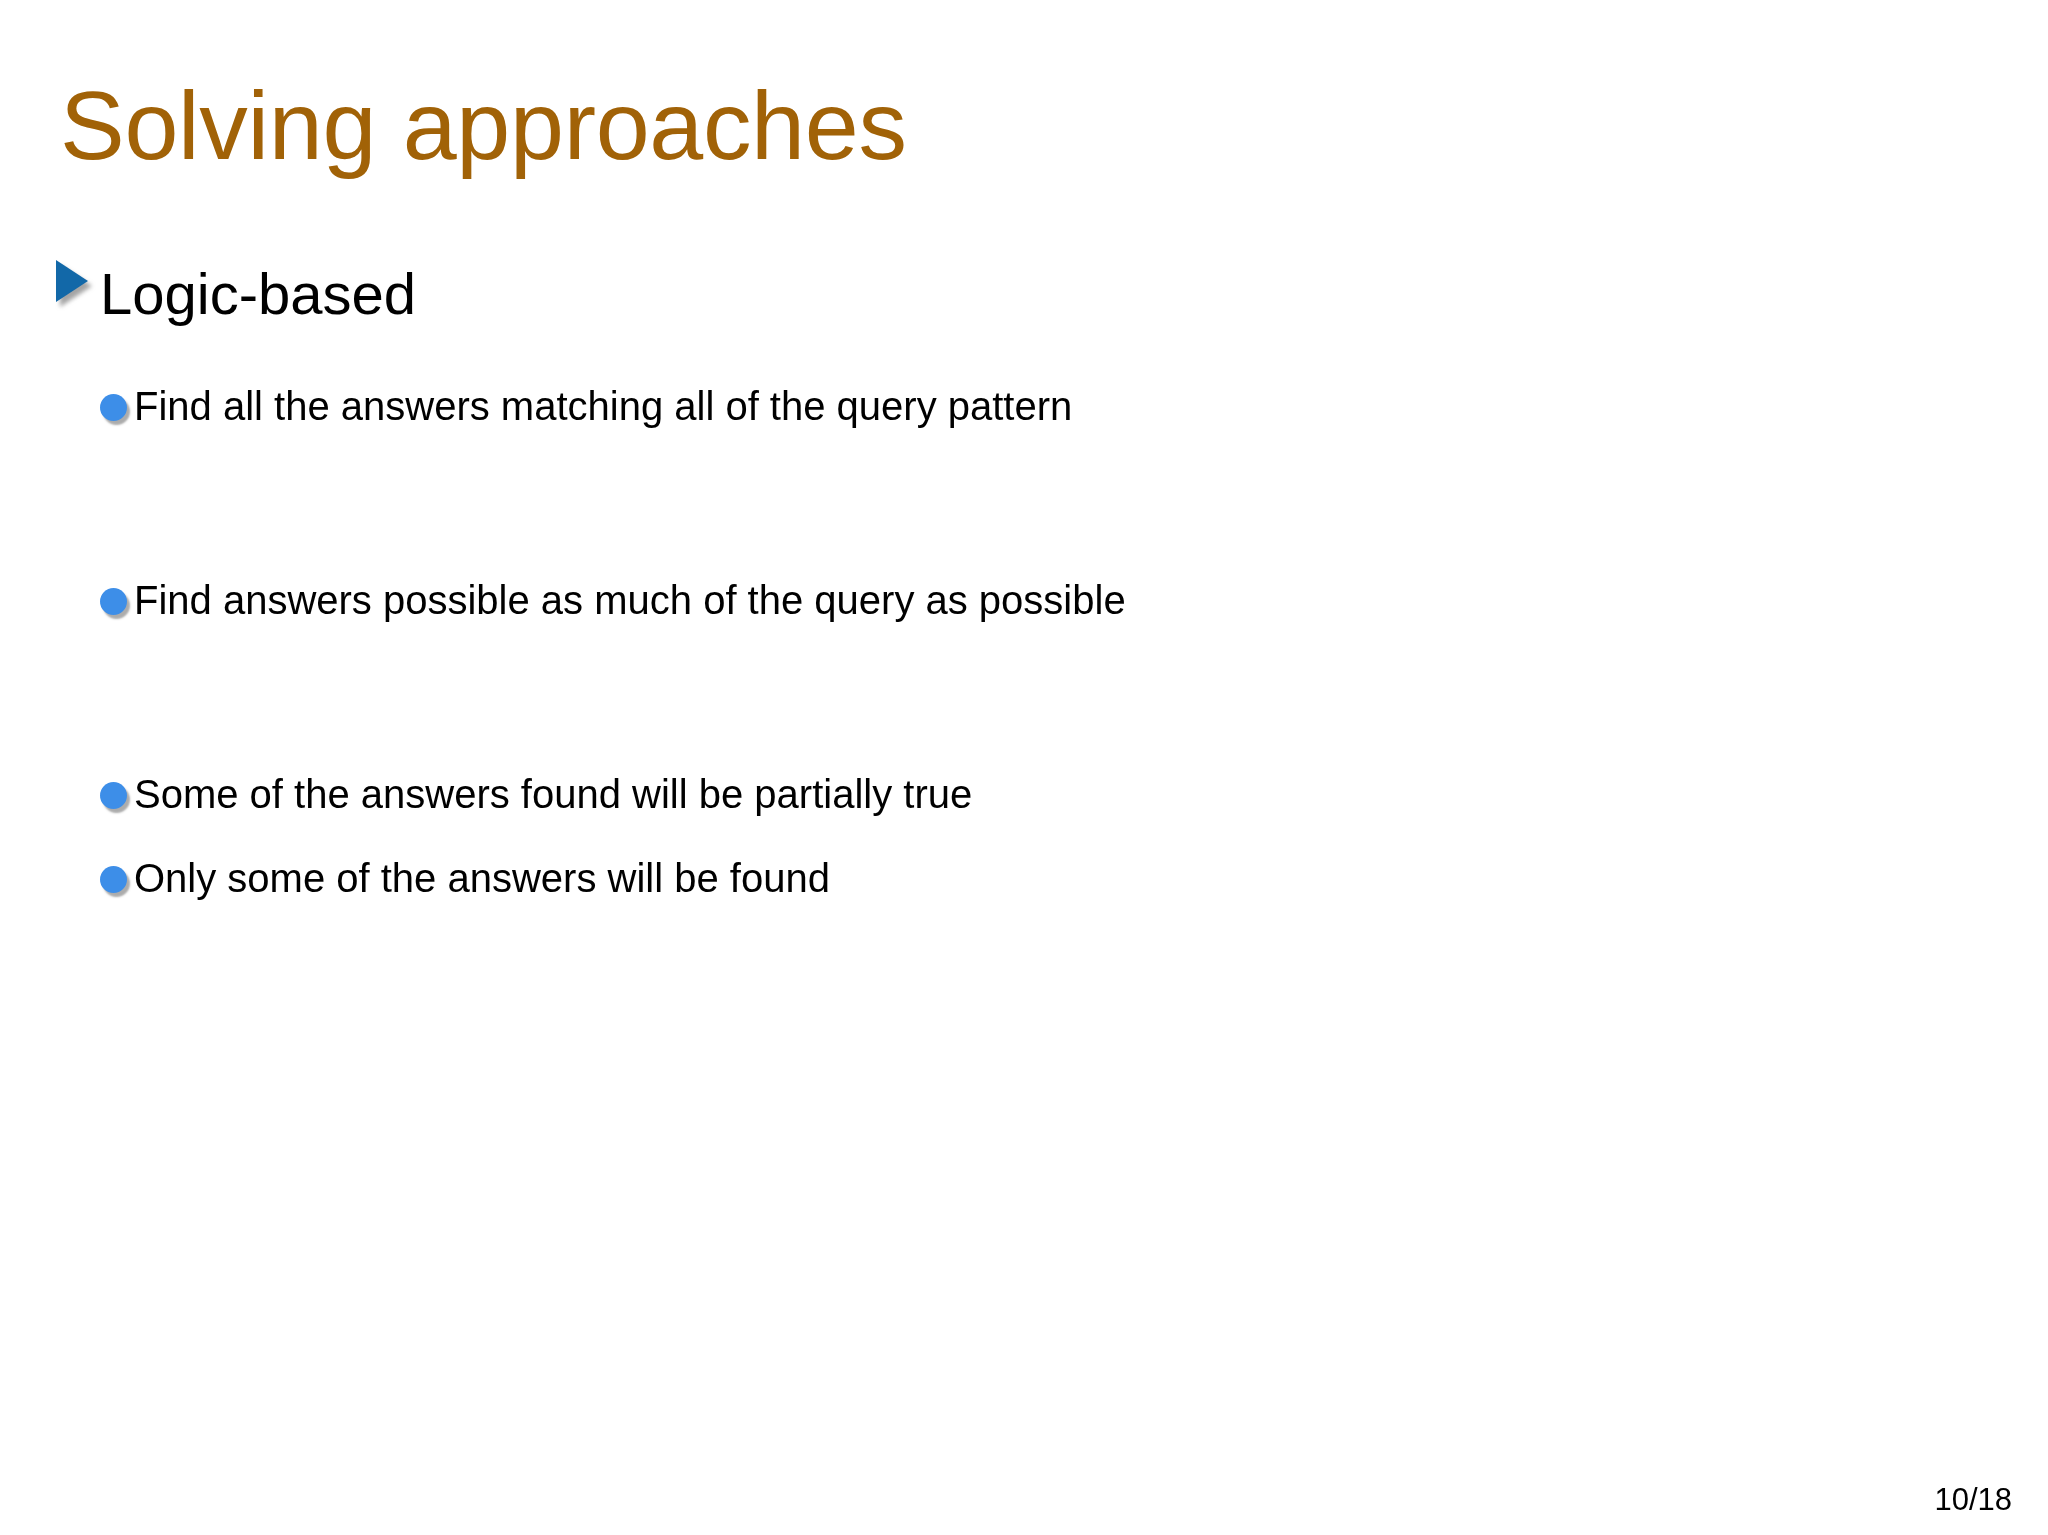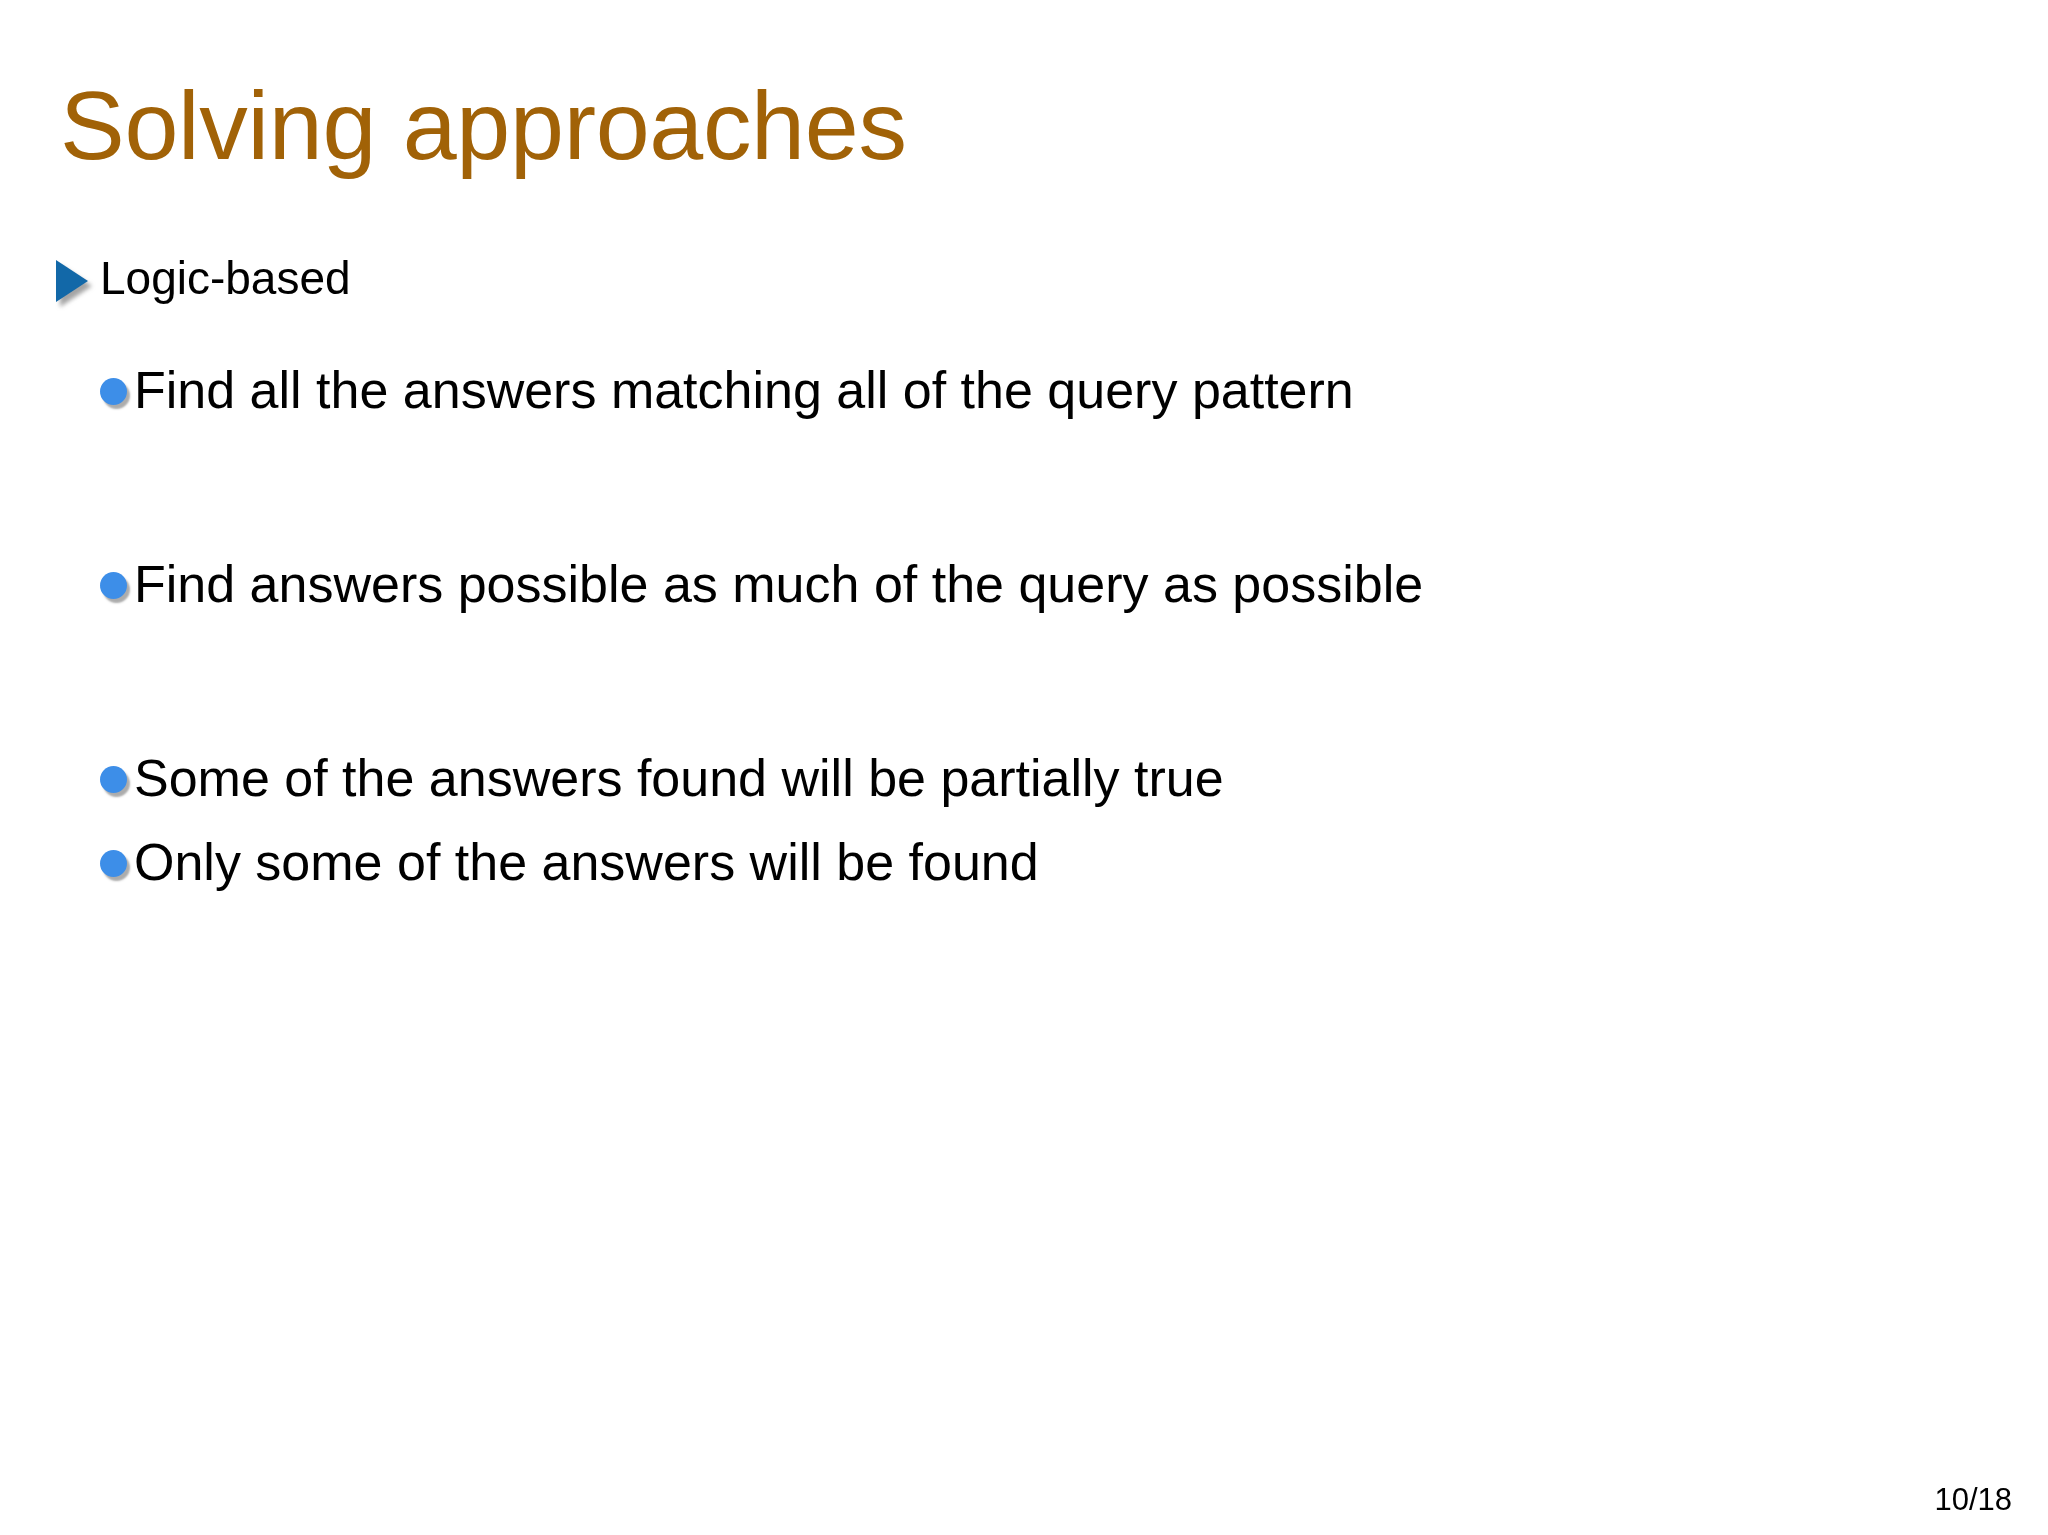--- a/index.html
+++ b/index.html
@@ -68,25 +68,26 @@
     left: 0;
     top: 28px;
     width: 0;
     height: 0;
     border-top: 21px solid transparent;
     border-bottom: 21px solid transparent;
     border-left: 32px solid #1268a8;
     filter: drop-shadow(4px 5px 2px rgba(90,90,90,0.55));
   }
   .l1-text {
-    font-size: 46px;
+    font-size: 58px;
     line-height: 92px;
     color: #000000;
     font-weight: 400;
     white-space: nowrap;
+    margin-top: 16px;
   }
 
   
   .l2 {
     position: relative;
     display: flex;
     align-items: flex-start;
     padding-left: 100px;
     min-height: 84px;
   }
@@ -100,21 +101,21 @@
     position: absolute;
     left: 0;
     top: 30px;
     width: 27px;
     height: 27px;
     border-radius: 50%;
     background: #3d8ee8;
     box-shadow: 3px 4px 2px rgba(90,90,90,0.5);
   }
   .l2-text {
-    font-size: 52px;
+    font-size: 40px;
     line-height: 84px;
     color: #000000;
     font-weight: 400;
     white-space: nowrap;
   }
 
   .gap-after-group { height: 86px; }
   .gap-small { height: 24px; }
 
   

